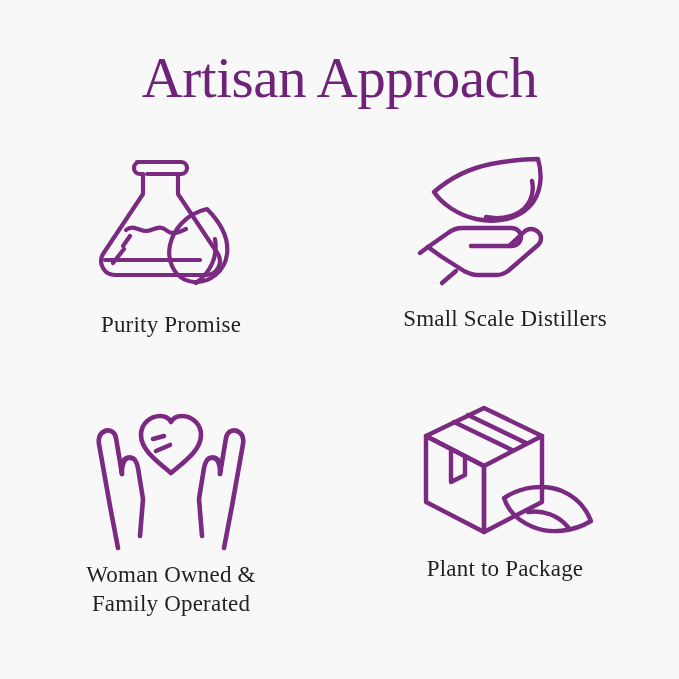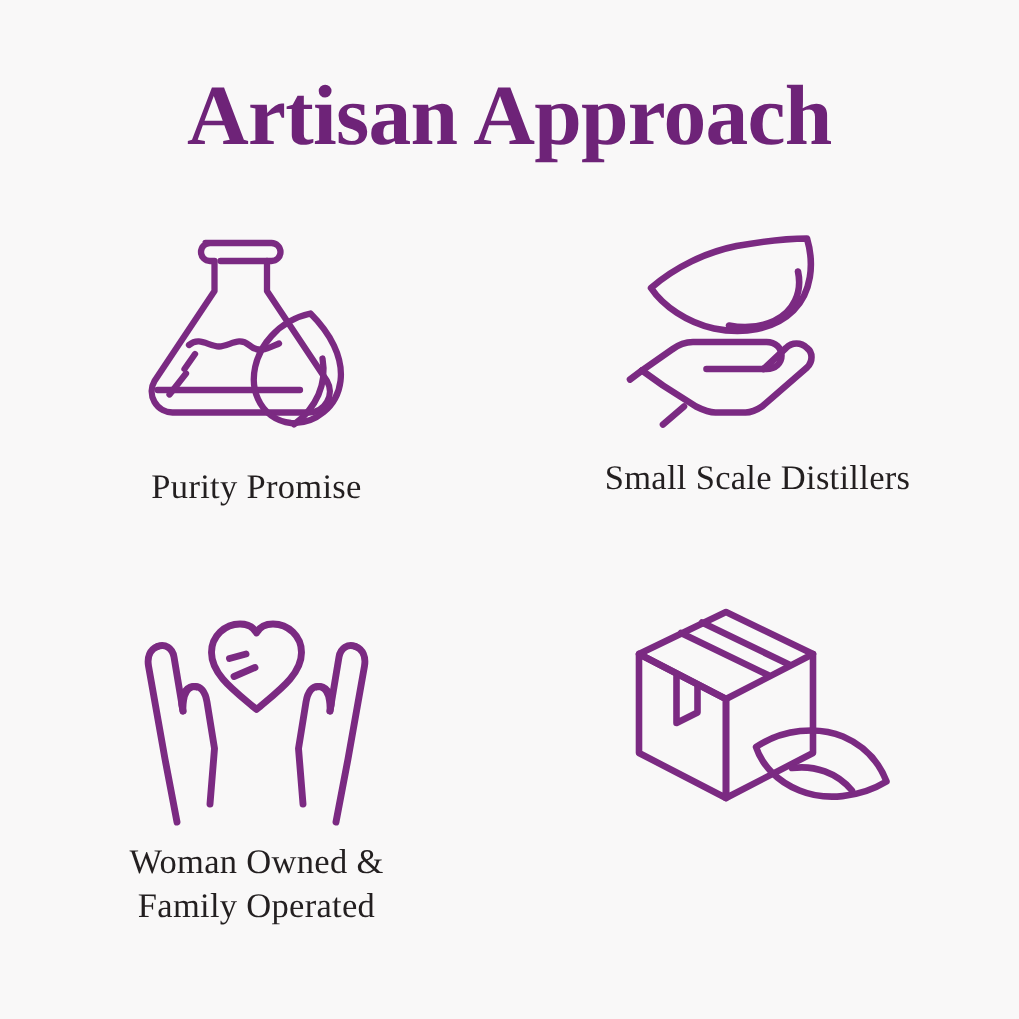--- a/index.html
+++ b/index.html
@@ -21,21 +21,21 @@
     background: #f9f8f8;
     box-sizing: border-box;
   }
   .page-title {
     position: absolute;
     top: 46px;
     left: 0;
     width: 679px;
     text-align: center;
     font-family: "Liberation Serif", "DejaVu Serif", serif;
-    font-weight: bold;
+    font-weight: normal;
     font-size: 57px;
     line-height: 64px;
     letter-spacing: -0.5px;
     color: #6e2378;
     white-space: nowrap;
   }
   .grid {
     position: absolute;
     top: 150px;
     left: 4px;
@@ -169,16 +169,17 @@
           <path d="M36 22l58 28"></path>
 
           <path d="M50 15l58 28"></path>
 
           <path d="M33 51v31l14 -7V58"></path>
 
           <path d="M86 98c18 -12 41 -14 58 -7 14 6 24 17 29 30 -18 11 -41 13 -58 6 -15 -6 -25 -17 -29 -29z"></path>
           <path d="M110 112c15 -2 30 3 40 15"></path>
         </svg>
       </div>
+      <div class="cell-label">Plant to Package</div>
     </div>
 
   </div>
 </div>
 
 </body></html>

